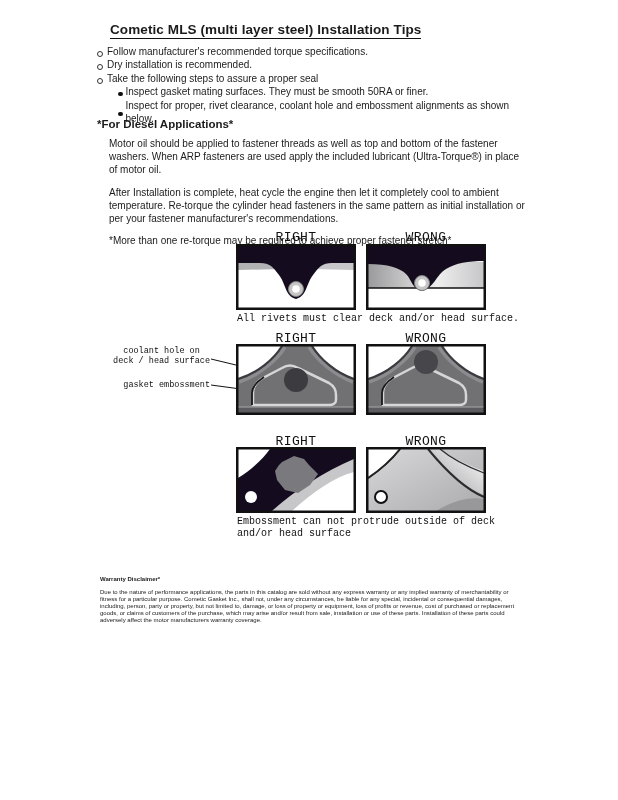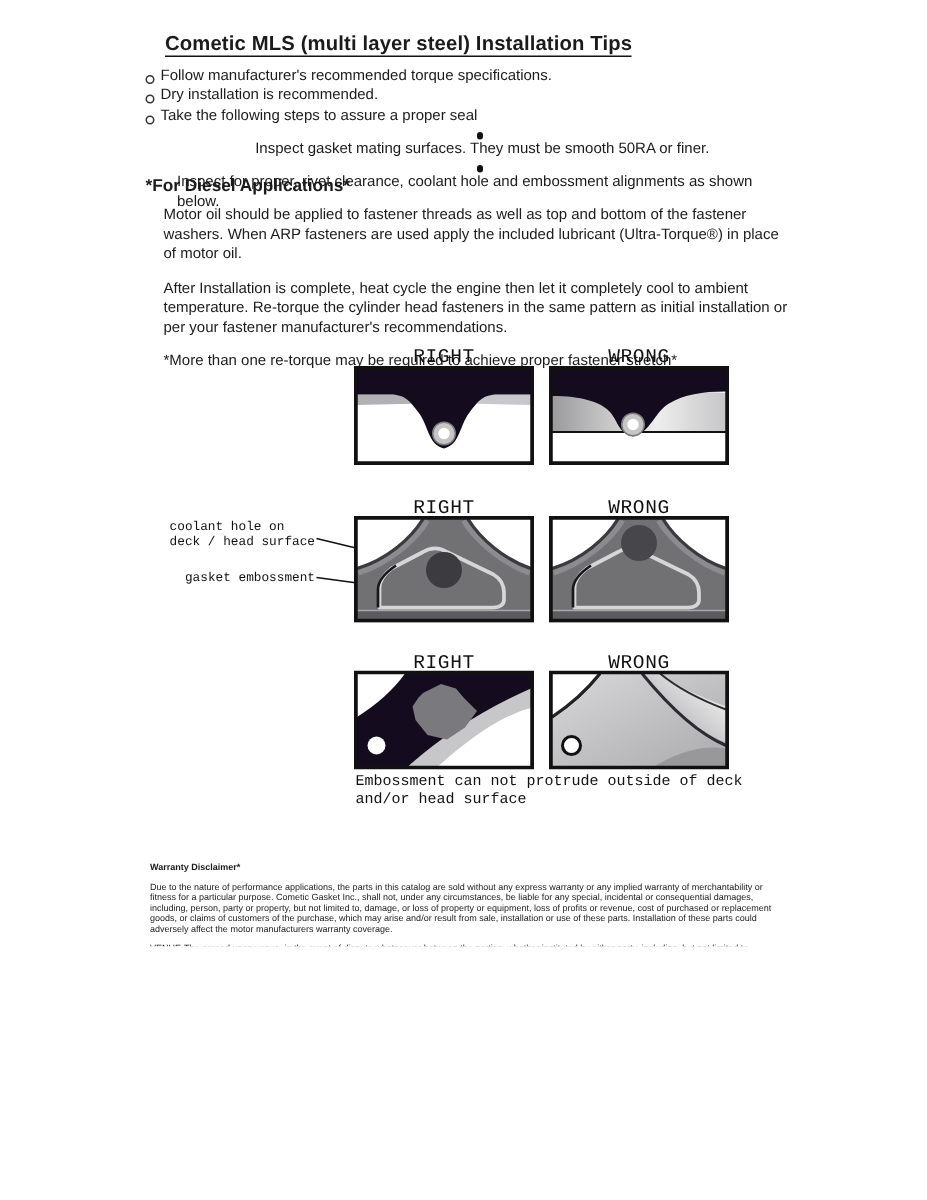--- a/index.html
+++ b/index.html
@@ -7,35 +7,35 @@
     position:relative;width:618px;height:631px;background:#ffffff;overflow:hidden;
     font-family:"Liberation Sans", sans-serif;color:#1b1b1b;
   }
   
   .tips-block{position:absolute;top:20px;left:97px;width:428px;}
   .doc-title{
     display:inline-block;margin:0 0 6px 13px;font-size:13.5px;font-weight:bold;
     border-bottom:1.7px solid #111;padding-bottom:1px;letter-spacing:.1px;
   }
   .bullet-row{display:flex;align-items:center;font-size:10px;line-height:13.4px;}
-  .bullet-row.sub{margin-left:21px;flex-direction:column;}
+  .bullet-row.sub{margin-left:21px;}
   .open-bullet{width:4px;height:4px;border:1px solid #333;border-radius:50%;margin:4px 4px 0 0;flex:none;}
   .filled-bullet{width:4.5px;height:4.5px;background:#111;border-radius:50%;margin:4px 3px 0 0;flex:none;}
   
   .diesel-block{position:absolute;top:118px;left:97px;width:430px;}
   .diesel-heading{margin:0 0 7px 0;font-size:11.5px;font-weight:bold;}
   .diesel-block p{margin:0 0 9px 12px;font-size:10px;line-height:13.2px;}
   .diesel-block p.note{margin-bottom:0;}
   
   .diagram-block{position:absolute;top:230px;left:97px;width:424px;height:322px;font-family:Liberation Mono, monospace;}
   .dg-label{position:absolute;width:120px;text-align:center;font-size:13px;letter-spacing:.4px;color:#111;}
   .dg-panel{position:absolute;width:120px;}
   .dg-panel svg{display:block;}
   .dg-caption{position:absolute;left:140px;font-size:10px;line-height:11.5px;color:#111;}
-  .dg-ann{position:absolute;right:311px;text-align:left;font-size:8.5px;line-height:10px;color:#111;white-space:nowrap;margin-left:34px;}
+  .dg-ann{position:absolute;right:311px;text-align:center;font-size:8.5px;line-height:10px;color:#111;white-space:nowrap;margin-left:34px;}
   .leader-lines{position:absolute;top:0;left:0;}
   
   .disclaimer-block{position:absolute;top:576px;left:100px;width:422px;}
   .disclaimer-heading{margin:0 0 6px 0;font-size:6.4px;font-weight:bold;}
   .disclaimer-block p{margin:0 0 5.5px 0;font-size:6px;line-height:7.1px;}
   .disclaimer-block p.tight{margin-bottom:0;}
   
   .doc-number{position:absolute;top:756px;left:388px;font-size:14.5px;letter-spacing:.3px;color:#111;}
 </style>
 </head>
@@ -107,20 +107,21 @@
         </defs>
         <rect width="120" height="66" fill="#fff"></rect>
         <path d="M2,16 C26,13 44,17 58,28 C76,20 100,16 118,18 L118,44 L2,44 Z" fill="url(#gd1)"></path>
         <line x1="2" y1="44" x2="118" y2="44" stroke="#111" stroke-width="1.4"></line>
         <path d="M2,2 H118 V17 C102,17 90,19 80,25 C70,31 68,44 56,47 C46,45 46,36 40,30 C34,24 22,20 2,20 Z" fill="#150b1e"></path>
         <circle cx="56" cy="39" r="7.5" fill="#c6c6c6" stroke="#7d7d7d" stroke-width="1"></circle>
         <circle cx="56" cy="39" r="3.8" fill="#fff"></circle>
         <rect x="1.25" y="1.25" width="117.5" height="63.5" fill="none" stroke="#111" stroke-width="2.5"></rect>
       </svg>
     </div>
+    <div class="dg-caption" style="top:83px">All rivets must clear deck and/or head surface.</div>
 
     <div class="dg-label" style="top:101px;left:139px">RIGHT</div>
     <div class="dg-label" style="top:101px;left:269px">WRONG</div>
 
     <div class="dg-ann" style="top:116px">
       <div>coolant hole on</div>
       <div>deck / head surface</div>
     </div>
     <div class="dg-ann" style="top:150px">
       <div>gasket embossment</div>

